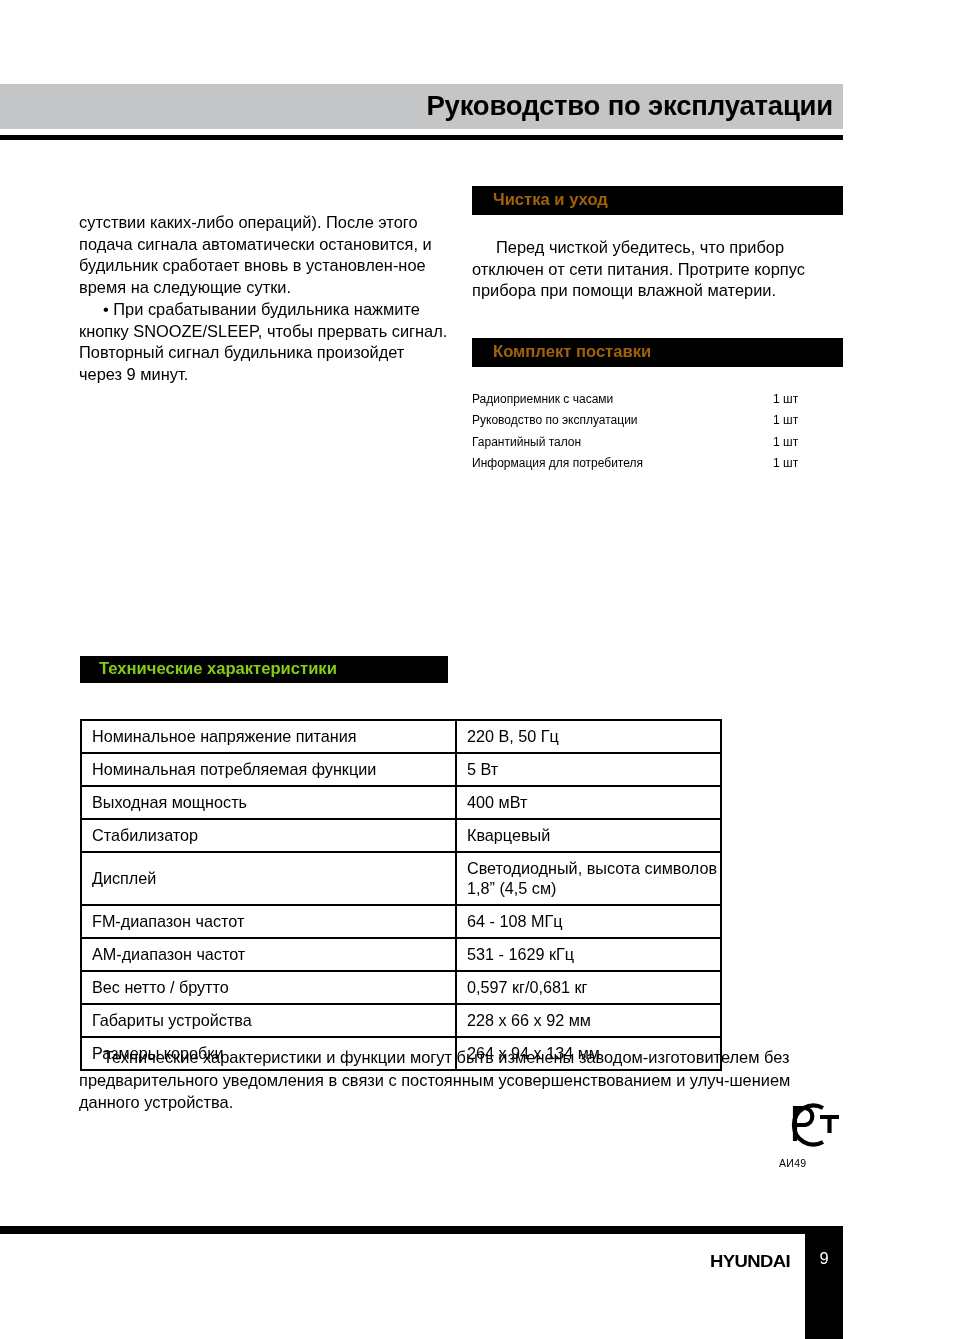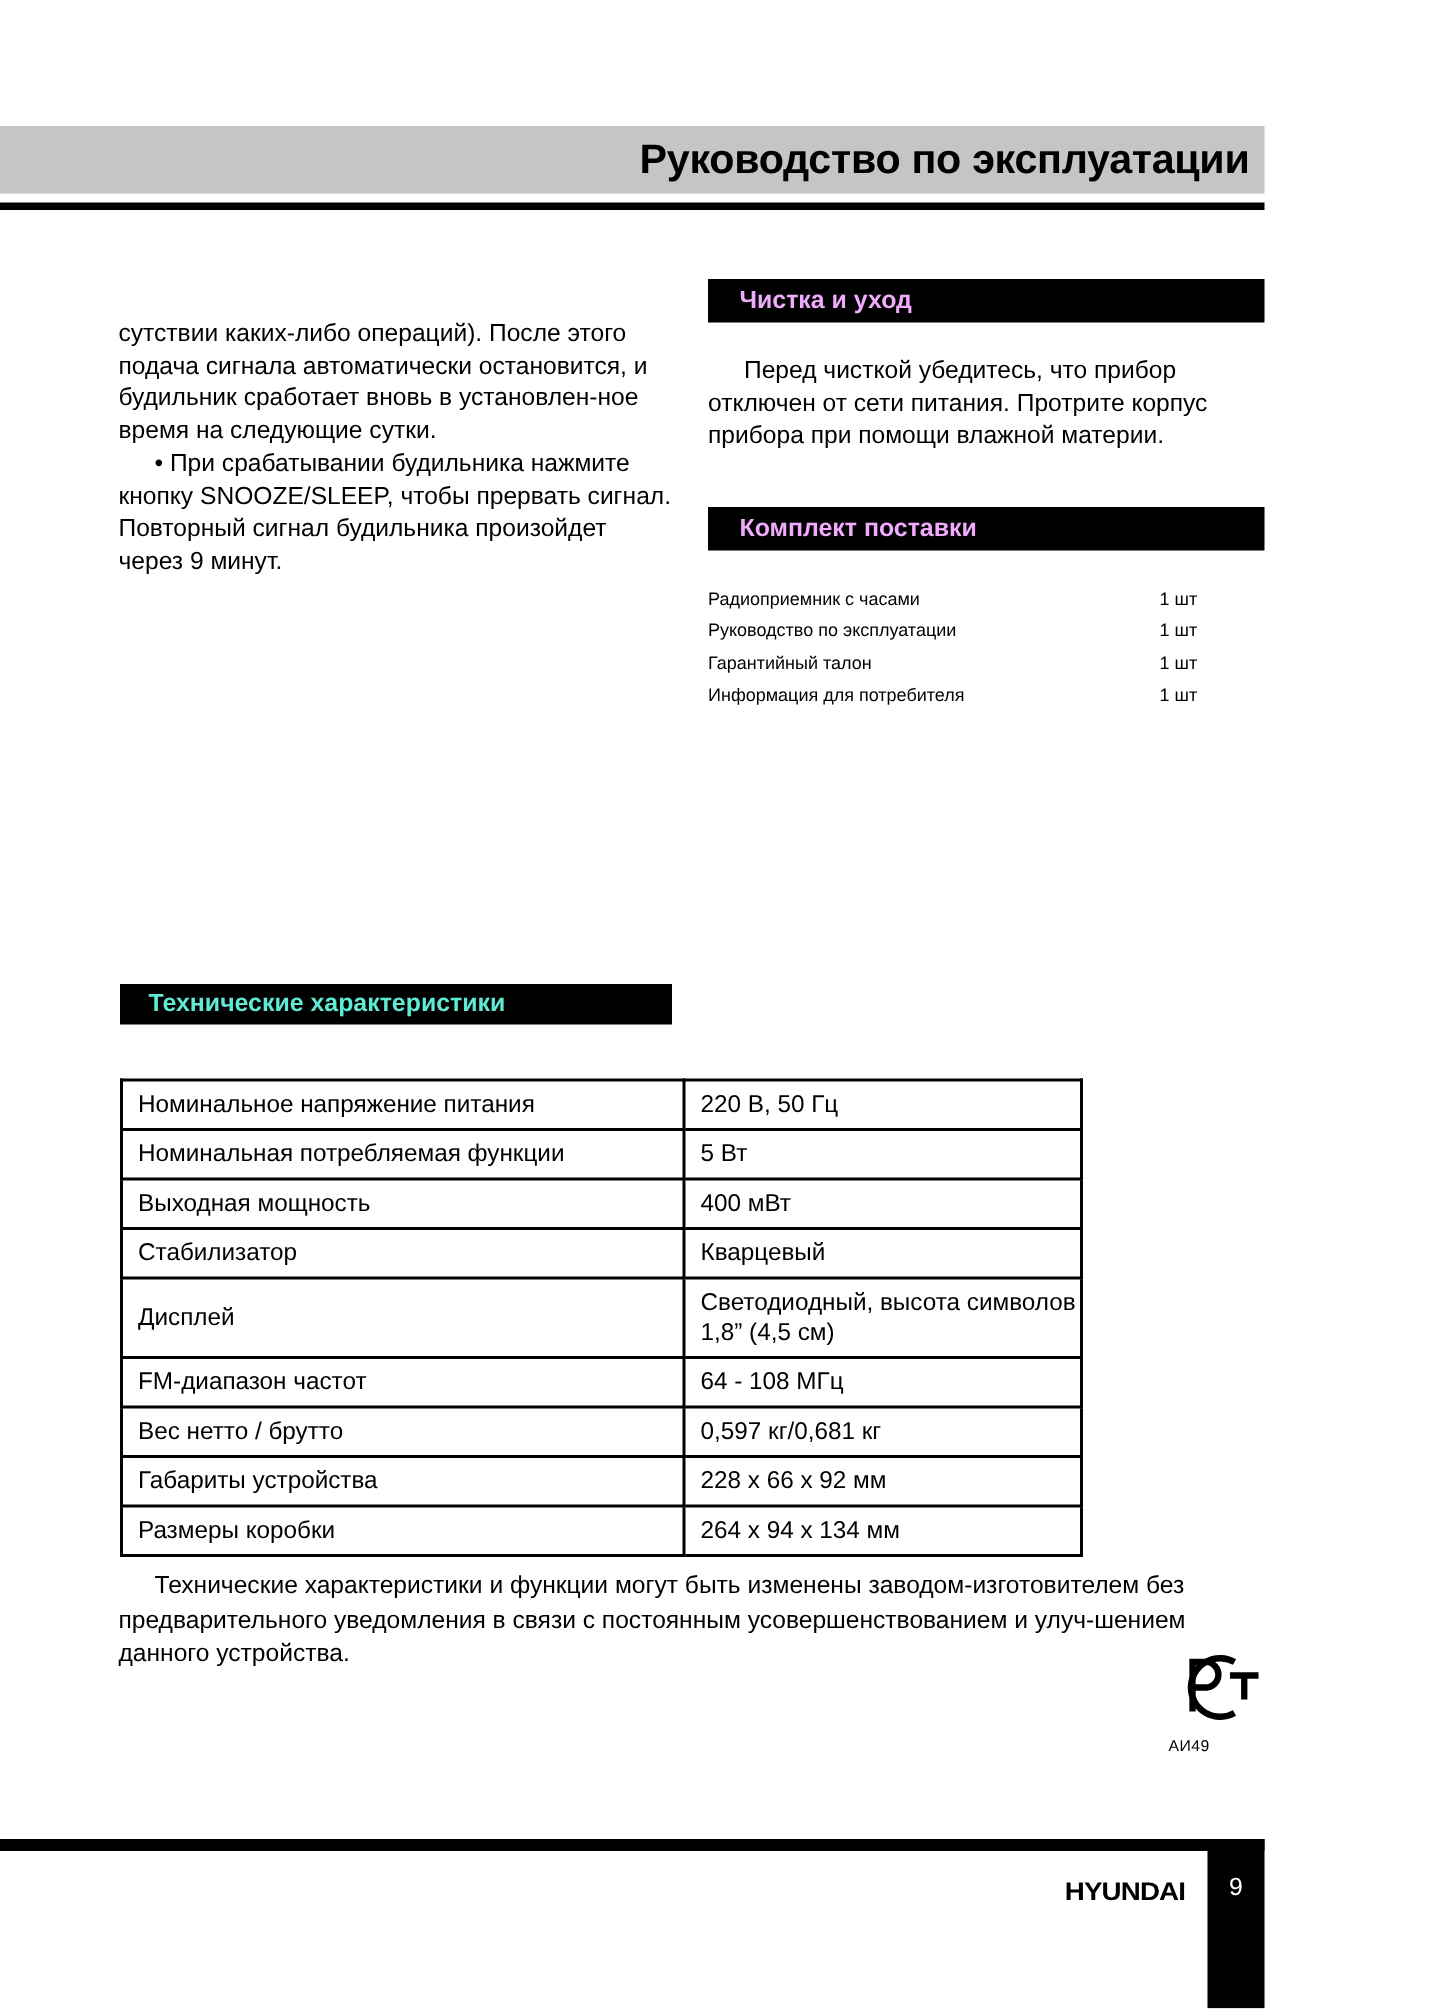--- a/index.html
+++ b/index.html
@@ -71,21 +71,21 @@
   p.body-text + p.body-text {
     margin-top: 0;
   }
   .indent {
     text-indent: 24px;
   }
 
   
   .section-bar {
     background: #000000;
-    color: #f0abfc;
+    color: #a16207;
     font-size: 16.6px;
     font-weight: bold;
     padding: 4px 0 5px 21px;
     line-height: 20px;
   }
 
   .gap-1 { height: 22px; }
   .gap-2 { height: 36px; }
 
   
@@ -111,21 +111,21 @@
     left: 80px;
     top: 656px;
     width: 368px;
     height: 27px;
     background: #000000;
   }
   .specs-bar span {
     position: absolute;
     left: 19px;
     top: 3px;
-    color: #5eead4;
+    color: #84cc16;
     font-size: 16.6px;
     font-weight: bold;
   }
 
   .specs-table {
     position: absolute;
     left: 80px;
     top: 719px;
     width: 642px;
     border-collapse: collapse;
@@ -276,20 +276,24 @@
       </tr>
       <tr>
         <td class="param">Дисплей</td>
         <td>Светодиодный, высота символов 1,8” (4,5 см)</td>
       </tr>
       <tr>
         <td class="param">FM-диапазон частот</td>
         <td>64 - 108 МГц</td>
       </tr>
       <tr>
+        <td class="param">АМ-диапазон частот</td>
+        <td>531 - 1629 кГц</td>
+      </tr>
+      <tr>
         <td class="param">Вес нетто / брутто</td>
         <td>0,597 кг/0,681 кг</td>
       </tr>
       <tr>
         <td class="param">Габариты устройства</td>
         <td>228 x 66 x 92 мм</td>
       </tr>
       <tr>
         <td class="param">Размеры коробки</td>
         <td>264 x 94 x 134 мм</td>

